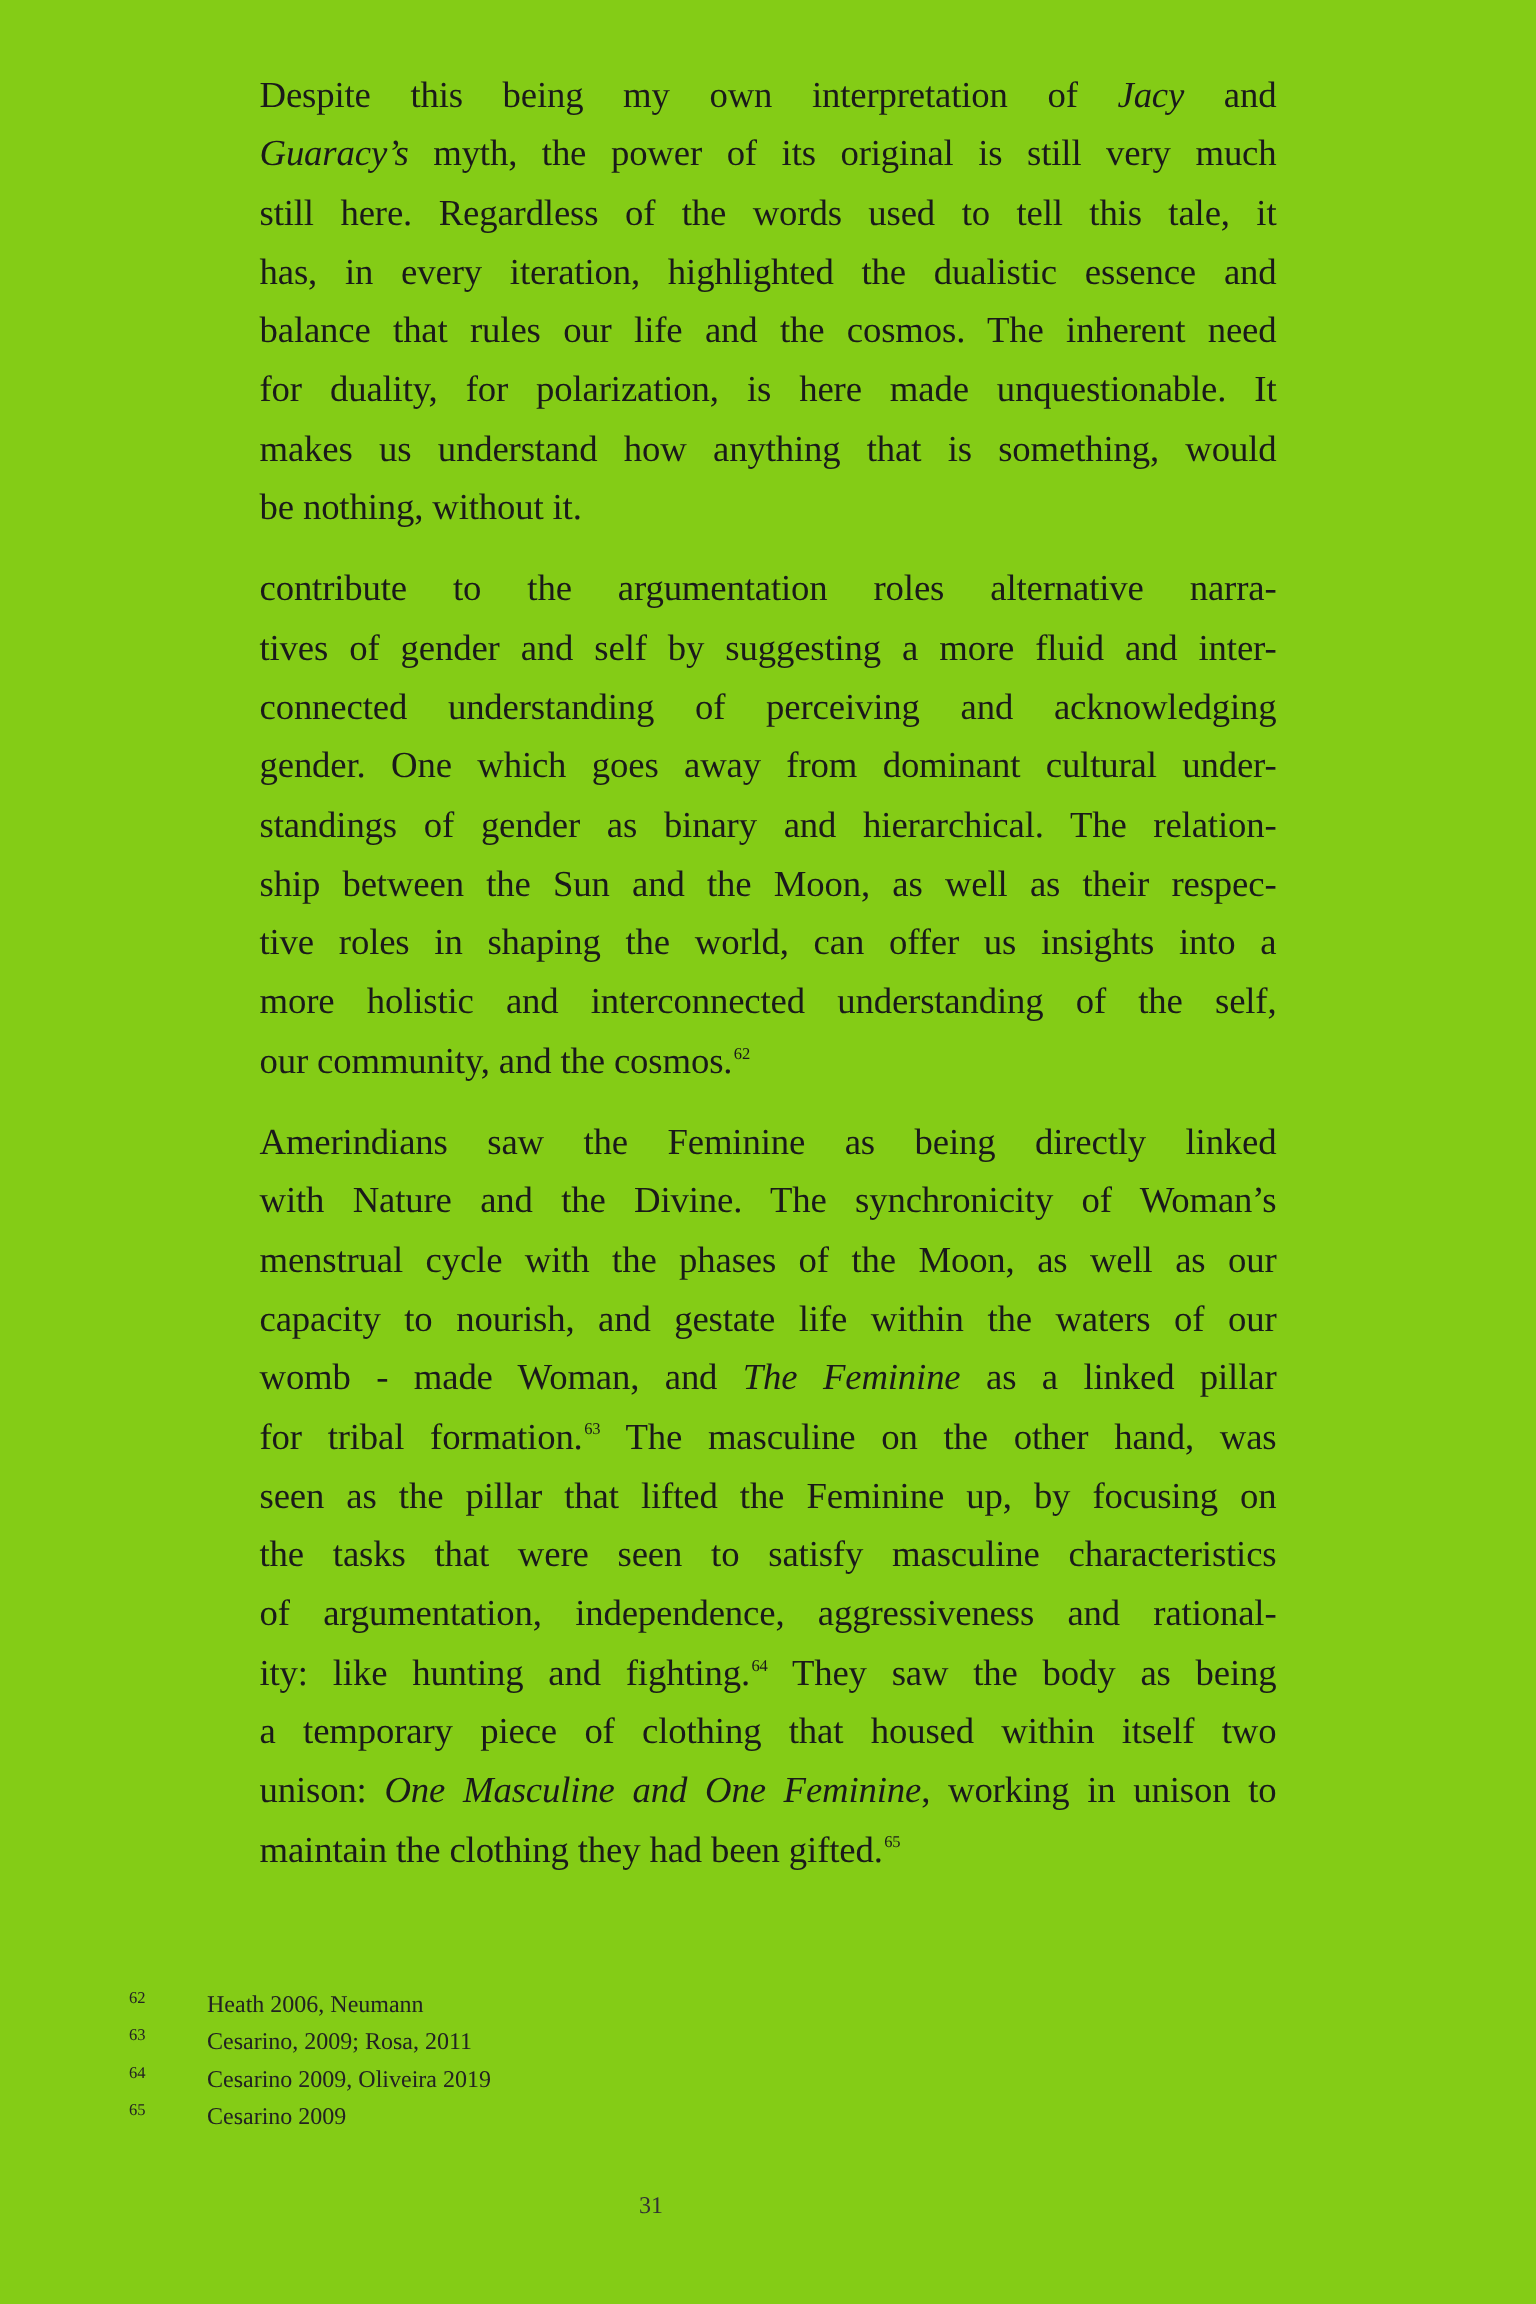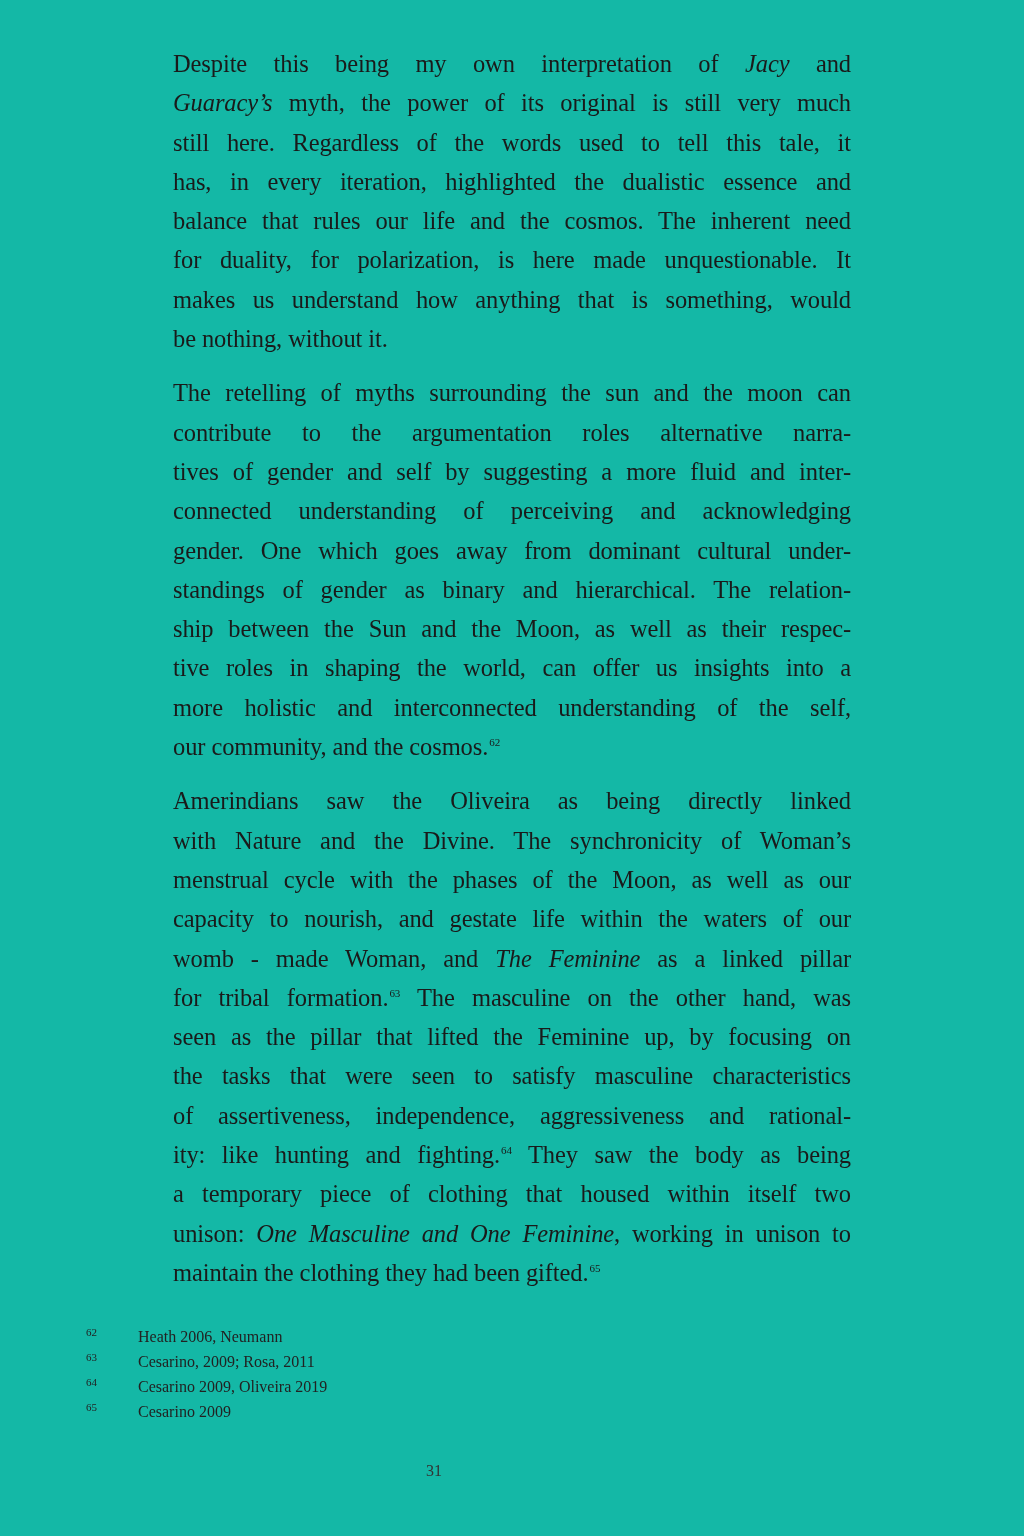--- a/index.html
+++ b/index.html
@@ -12,21 +12,21 @@
       height: 1536px;
       position: relative;
       overflow: hidden;
       font-family: "Liberation Serif", "DejaVu Serif", serif;
       color: #1a1a1a;
     }
     .page {
       position: absolute;
       left: 0; top: 0;
       width: 1024px; height: 1536px;
-      background: #14b8a6;
+      background: #84cc16;
       text-decoration: underline;
     }
     .body-text {
       position: absolute;
       left: 173px;
       top: 44px;
       width: 678px;
     }
     .para {
       margin: 0 0 15px 0;
@@ -95,41 +95,40 @@
         <span class="line"><span>Despite this being my own interpretation of </span><em>Jacy</em><span> and</span></span>
         <span class="line"><em>Guaracy’s</em><span> myth, the power of its original is still very much</span></span>
         <span class="line"><span>still here. Regardless of the words used to tell this tale, it</span></span>
         <span class="line"><span>has, in every iteration, highlighted the dualistic essence and</span></span>
         <span class="line"><span>balance that rules our life and the cosmos.  The inherent need</span></span>
         <span class="line"><span>for duality, for polarization, is here made unquestionable. It</span></span>
         <span class="line"><span>makes us understand how anything that is something, would</span></span>
         <span class="line last"><span>be nothing, without it.</span></span>
       </p>
       <p class="para">
-        <span class="line"><span>The retelling of myths surrounding the sun and the moon can</span></span>
         <span class="line"><span>contribute to the argumentation roles alternative narra-</span></span>
         <span class="line"><span>tives of gender and self by suggesting a more fluid and inter-</span></span>
         <span class="line"><span>connected understanding of perceiving and acknowledging</span></span>
         <span class="line"><span>gender. One which goes away from dominant cultural under-</span></span>
         <span class="line"><span>standings of gender as binary and hierarchical. The relation-</span></span>
         <span class="line"><span>ship between the Sun and the Moon, as well as their respec-</span></span>
         <span class="line"><span>tive roles in shaping the world, can offer us insights into a</span></span>
         <span class="line"><span>more holistic and interconnected understanding of the self,</span></span>
         <span class="line last"><span>our community, and the cosmos.</span><sup class="fnref">62</sup></span>
       </p>
       <p class="para">
-        <span class="line"><span>Amerindians saw the Oliveira as being directly linked</span></span>
+        <span class="line"><span>Amerindians saw the Feminine as being directly linked</span></span>
         <span class="line"><span>with Nature and the Divine. The synchronicity of Woman’s</span></span>
         <span class="line"><span>menstrual cycle with the phases of the Moon, as well as our</span></span>
         <span class="line"><span>capacity to nourish, and gestate life within the waters of our</span></span>
         <span class="line"><span>womb - made Woman, and </span><em>The Feminine</em><span> as a linked pillar</span></span>
         <span class="line"><span>for tribal formation.</span><sup class="fnref">63</sup><span> The masculine on the other hand, was</span></span>
         <span class="line"><span>seen as the pillar that lifted the Feminine up, by focusing on</span></span>
         <span class="line"><span>the tasks that were seen to satisfy masculine characteristics</span></span>
-        <span class="line"><span>of assertiveness, independence, aggressiveness and rational-</span></span>
+        <span class="line"><span>of argumentation, independence, aggressiveness and rational-</span></span>
         <span class="line"><span>ity: like hunting and fighting.</span><sup class="fnref">64</sup><span> They saw the body as being</span></span>
         <span class="line"><span>a temporary piece of clothing that housed within itself two</span></span>
         <span class="line"><span>unison: </span><em>One Masculine and One Feminine</em><span>, working in unison to</span></span>
         <span class="line last"><span>maintain the clothing they had been gifted.</span><sup class="fnref">65</sup></span>
       </p>
     </div>
 
   <div class="footnotes">
     <div class="footnote">
       <span class="fn-num">62</span>

